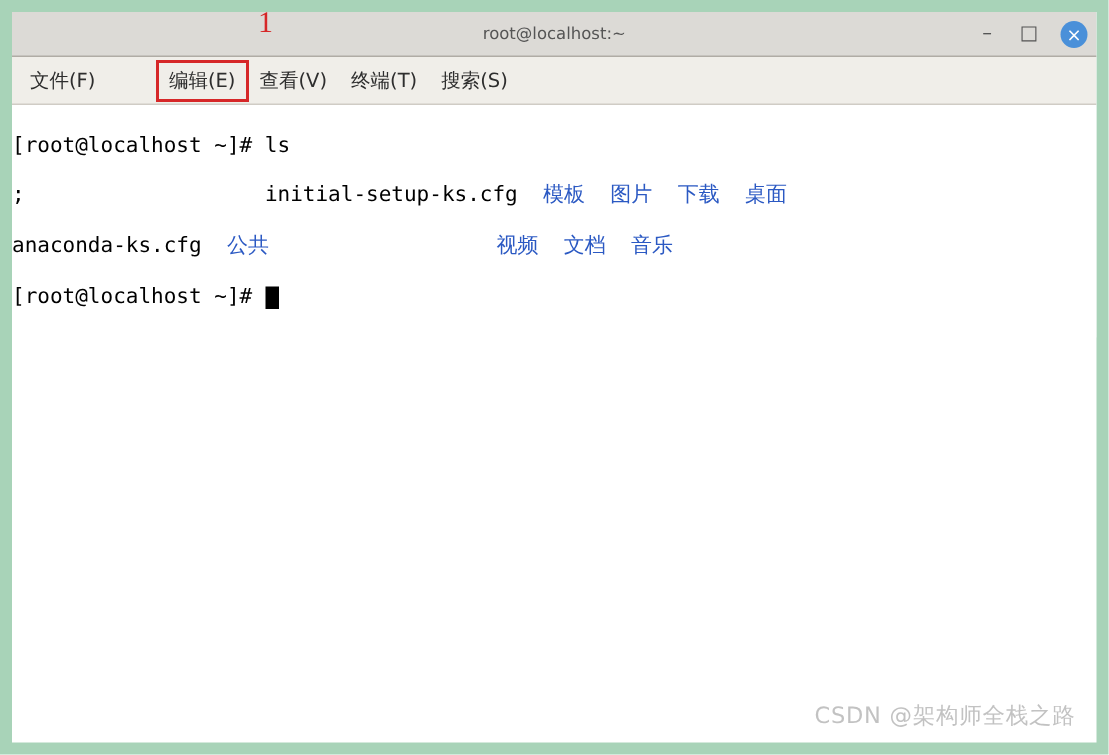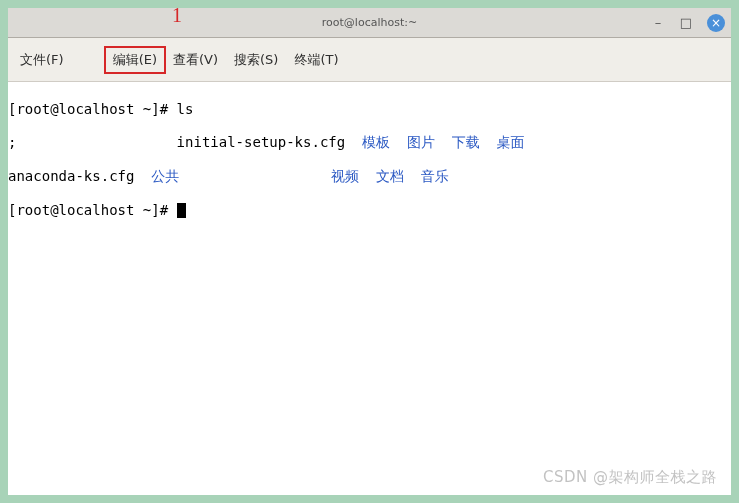--- a/index.html
+++ b/index.html
@@ -55,21 +55,21 @@
     }
     .annotation-1 {
       position: absolute;
       left: 164px;
       top: -4px;
       color: #d62728;
       font-size: 20px;
       font-family: serif;
     }
     .menubar {
-      height: 44px;
+      height: 32px;
       background: #f0eee9;
       border-bottom: 1px solid #d0ccc5;
       display: flex;
       align-items: center;
       padding: 0 4px;
       font-size: 13px;
       color: #2e2e2e;
     }
     .menu-item {
       padding: 4px 8px;
@@ -117,22 +117,22 @@
     <span class="wc">–</span>
     <span class="wc">□</span>
     <span class="wc wc-close">×</span>
   </div>
 </div>
 
 <div class="menubar">
   <span class="menu-item">文件(F)</span>
   <span class="menu-item highlight">编辑(E)</span>
   <span class="menu-item">查看(V)</span>
+  <span class="menu-item">终端(T)</span>
   <span class="menu-item">搜索(S)</span>
-  <span class="menu-item">终端(T)</span>
 </div>
 
 <div class="terminal">
 <span class="term-line"><span>[root@localhost ~]# </span><span>ls</span></span>
 <span class="term-line"><span>;</span>                   <span>initial-setup-ks.cfg</span>  <span class="blue">模板</span>  <span class="blue">图片</span>  <span class="blue">下载</span>  <span class="blue">桌面</span></span>
 <span class="term-line"><span>anaconda-ks.cfg</span>  <span class="blue">公共</span>                  <span class="blue">视频</span>  <span class="blue">文档</span>  <span class="blue">音乐</span></span>
 <span class="term-line"><span>[root@localhost ~]# </span><span class="cursor"></span></span>
 </div>
 
 <div class="watermark">CSDN @架构师全栈之路</div>

